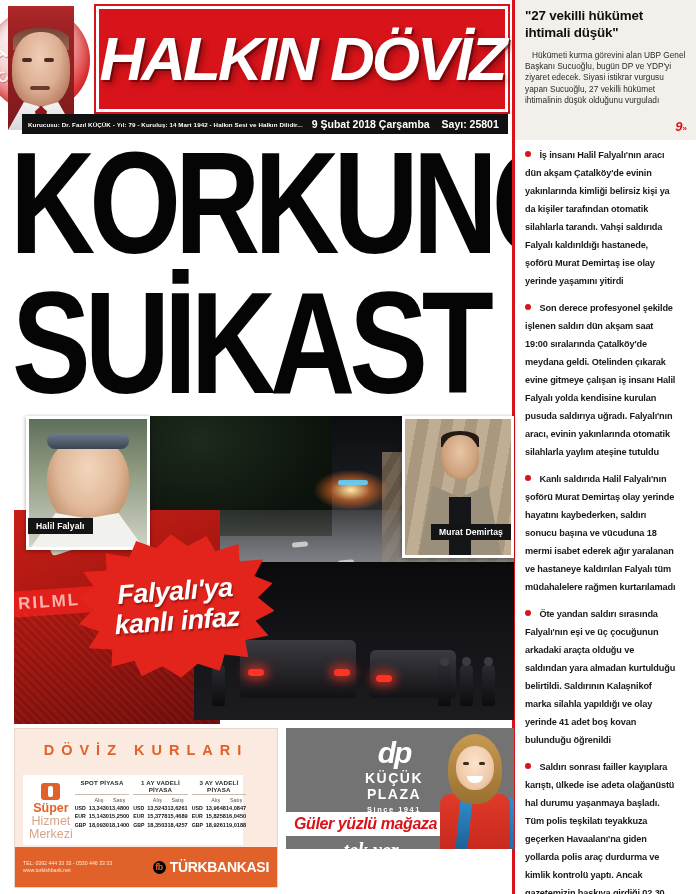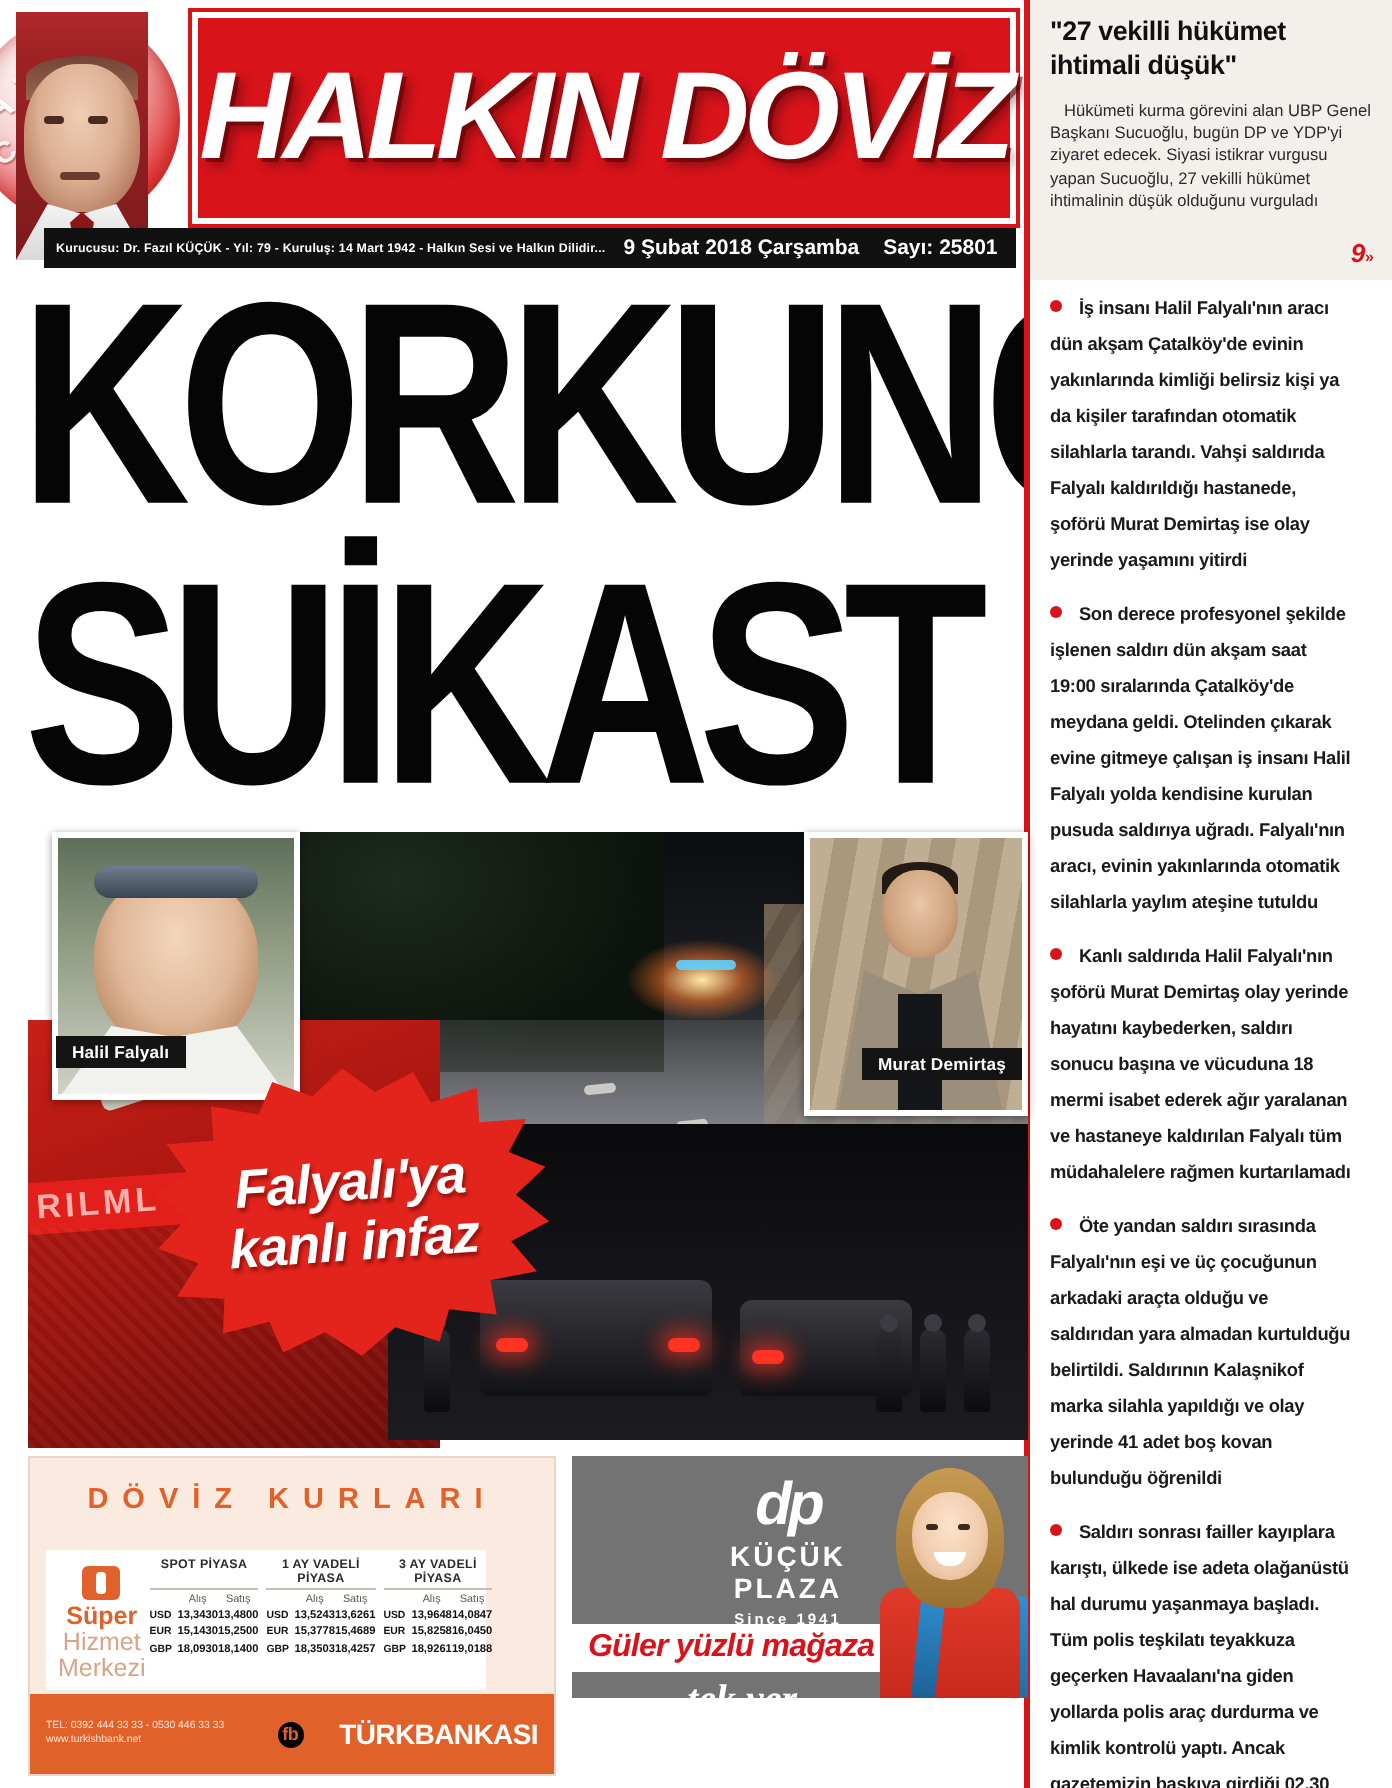--- a/index.html
+++ b/index.html
@@ -160,21 +160,21 @@
   .dv-rows{margin-top:1px;}
   .dv-row{display:flex;font-size:5.6px;color:#111;line-height:8.4px;}
   .dv-row .grp{flex:1;display:flex;margin:0 2px;}
   .dv-row .grp .cur{width:14px;flex:none;font-weight:bold;font-size:5.2px;}
   .dv-row .grp span.v{flex:1;text-align:center;font-weight:bold;}
   .ad-doviz .dv-foot{position:absolute;left:0;bottom:0;width:100%;height:40px;background:#e0622a;
       display:flex;align-items:center;justify-content:space-between;padding:0 8px;box-sizing:border-box;}
   .dv-foot .contact{color:#ffe6d8;font-size:5.2px;line-height:7px;}
   .dv-foot .bank{color:#ffffff;font-size:14px;font-weight:bold;letter-spacing:-.3px;display:flex;align-items:center;}
   .dv-foot .bank .fb{display:inline-block;width:13px;height:13px;border-radius:50%;background:#000000;color:#e0622a;
-      font-size:9px;line-height:13px;text-align:center;margin-right:18px;font-weight:bold;}
+      font-size:9px;line-height:13px;text-align:center;margin-right:4px;font-weight:bold;}
 
   .ad-deniz{position:absolute;left:286px;top:728px;width:228px;height:121px;background:#737373;overflow:hidden;}
   .ad-deniz .dp-logo{position:absolute;left:58px;top:10px;width:100px;text-align:center;color:#ffffff;}
   .ad-deniz .dp-mark{font-size:30px;font-weight:bold;font-style:italic;line-height:30px;letter-spacing:-2px;}
   .ad-deniz .dp-name{font-size:14px;font-weight:bold;letter-spacing:1.5px;margin-top:2px;}
   .ad-deniz .dp-since{font-size:7.5px;font-weight:bold;letter-spacing:1.5px;margin-top:3px;text-decoration:underline;}
   .ad-deniz .dp-band{position:absolute;left:0;top:84px;width:186px;height:24px;background:#ffffff;
       display:flex;align-items:center;}
   .ad-deniz .dp-band span{color:#d8131a;font-size:16px;font-weight:bold;font-style:italic;padding-left:8px;letter-spacing:-.4px;}
   .ad-deniz .dp-slog{position:absolute;left:8px;top:112px;width:168px;text-align:center;color:#ffffff;

